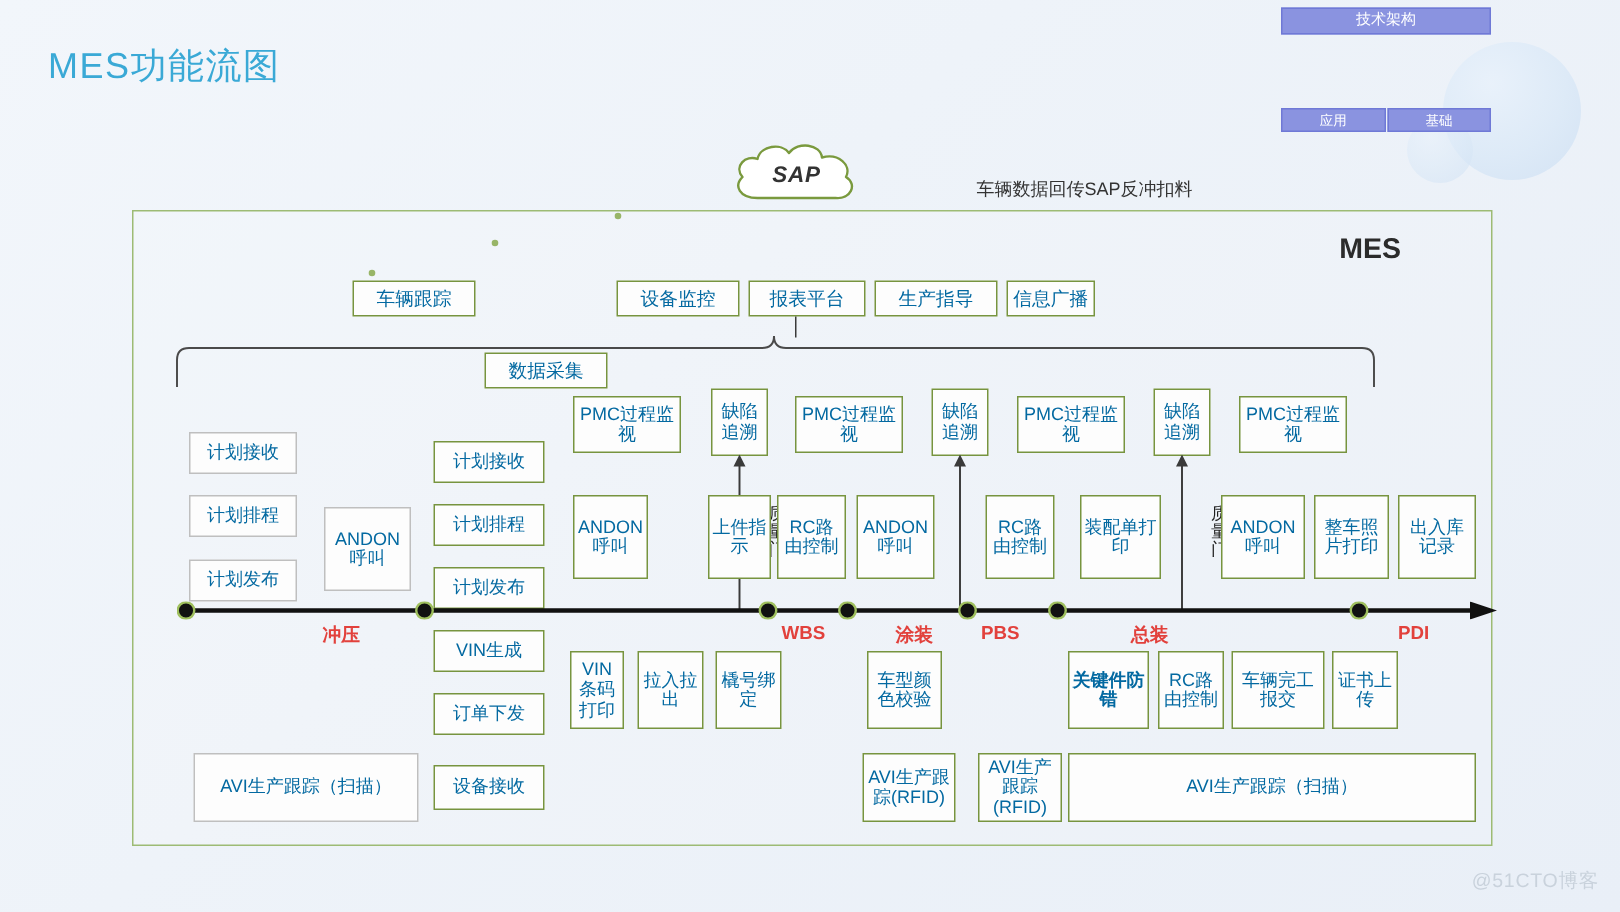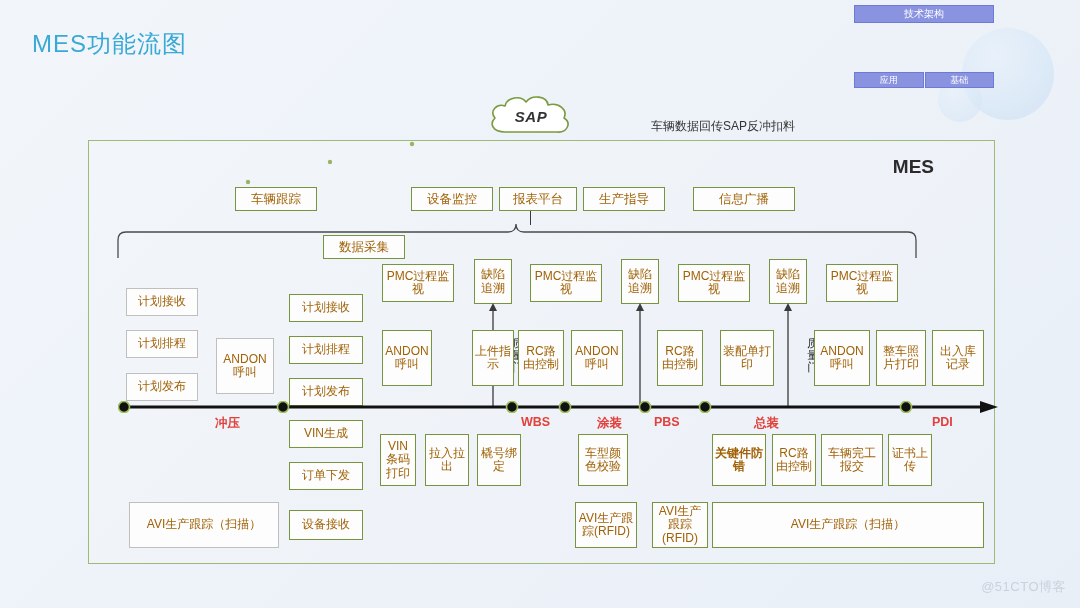--- a/index.html
+++ b/index.html
@@ -53,21 +53,21 @@
     font-size:15px;font-weight:bold;color:#333;letter-spacing:.5px;
   }
   #sap-note{
     position:absolute;left:651px;top:118px;font-size:12px;color:#333;white-space:nowrap;
   }
 
   
   .box{
     position:absolute;box-sizing:border-box;
     display:flex;align-items:center;justify-content:center;text-align:center;
-    background:#fdfdfd;color:#a16207;line-height:1.12;
+    background:#fdfdfd;color:#0369a1;line-height:1.12;
     font-size:12px;padding:1px 2px;
   }
   .box.green{border:1.6px solid #77943f;}
   .box.gray{border:1.4px solid #bfbfbf;}
 
   
   .svc{height:24px;font-size:12.5px;}
 
   
   #brace{position:absolute;left:112px;top:224px;width:810px;height:34px;}
@@ -125,21 +125,21 @@
 
   <div id="mes-box">
     <div id="mes-label">MES</div>
   </div>
 
   <div class="box green svc" style="left:235px;top:187px;width:82px;">车辆跟踪</div>
   <div class="box green svc" style="left:323px;top:187px;width:82px;margin-top:48px;">数据采集</div>
   <div class="box green svc" style="left:411px;top:187px;width:82px;">设备监控</div>
   <div class="box green svc" style="left:499px;top:187px;width:78px;">报表平台</div>
   <div class="box green svc" style="left:583px;top:187px;width:82px;">生产指导</div>
-  <div class="box green svc" style="left:693px;top:187px;width:102px;font-family:Liberation Serif, serif;">信息广播</div>
+  <div class="box green svc" style="left:671px;top:187px;width:59px;font-family:Liberation Serif, serif;">信息广播</div>
 
   <div class="vline" style="left:530px;top:211px;height:14px;"></div>
 
   <svg id="brace" viewBox="0 0 810 34">
     <path d="M6 34 L6 16 Q6 8 14 8 L396 8 Q404 8 404 0 Q404 8 412 8 L796 8 Q804 8 804 16 L804 34" fill="none" stroke="#4a4a4a" stroke-width="1.3"></path>
   </svg>
 
   <div class="box green" style="left:382px;top:264px;width:72px;height:38px;">PMC过程监视</div>
   <div class="box green" style="left:474px;top:259px;width:38px;height:45px;">缺陷追溯</div>
   <div class="box green" style="left:530px;top:264px;width:72px;height:38px;">PMC过程监视</div>

